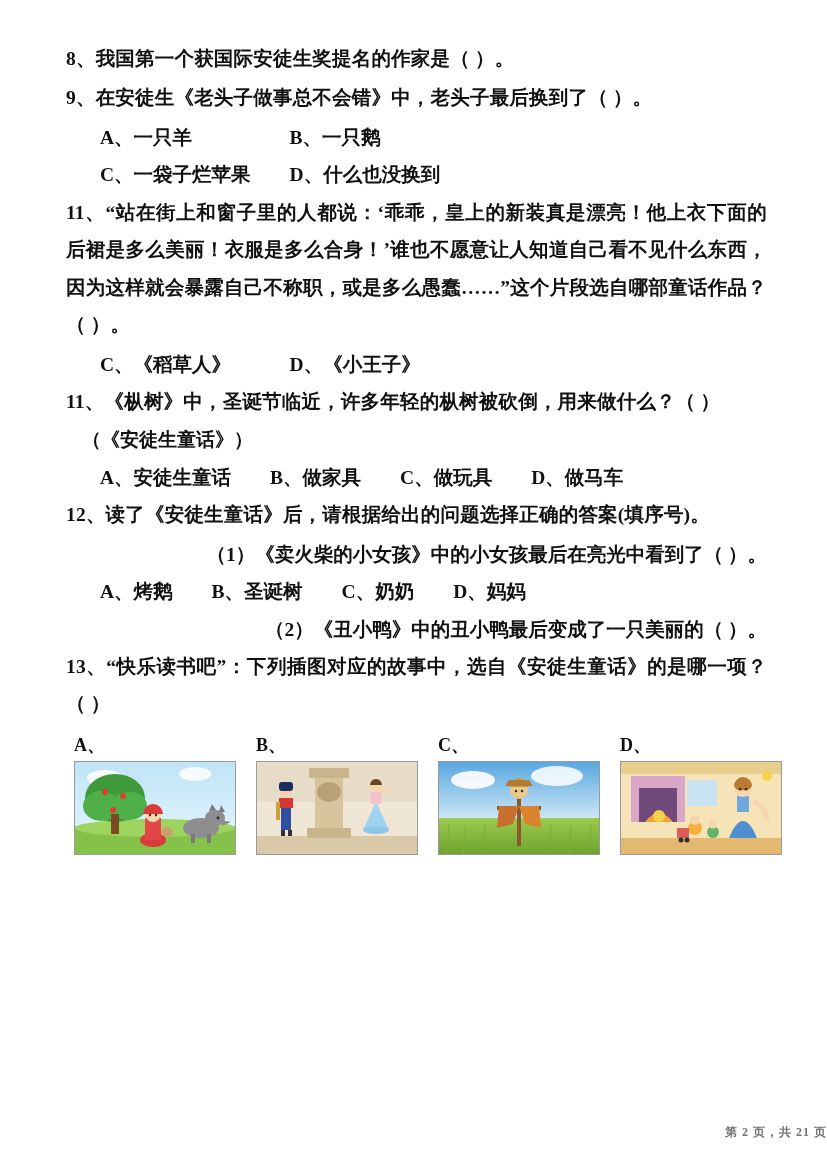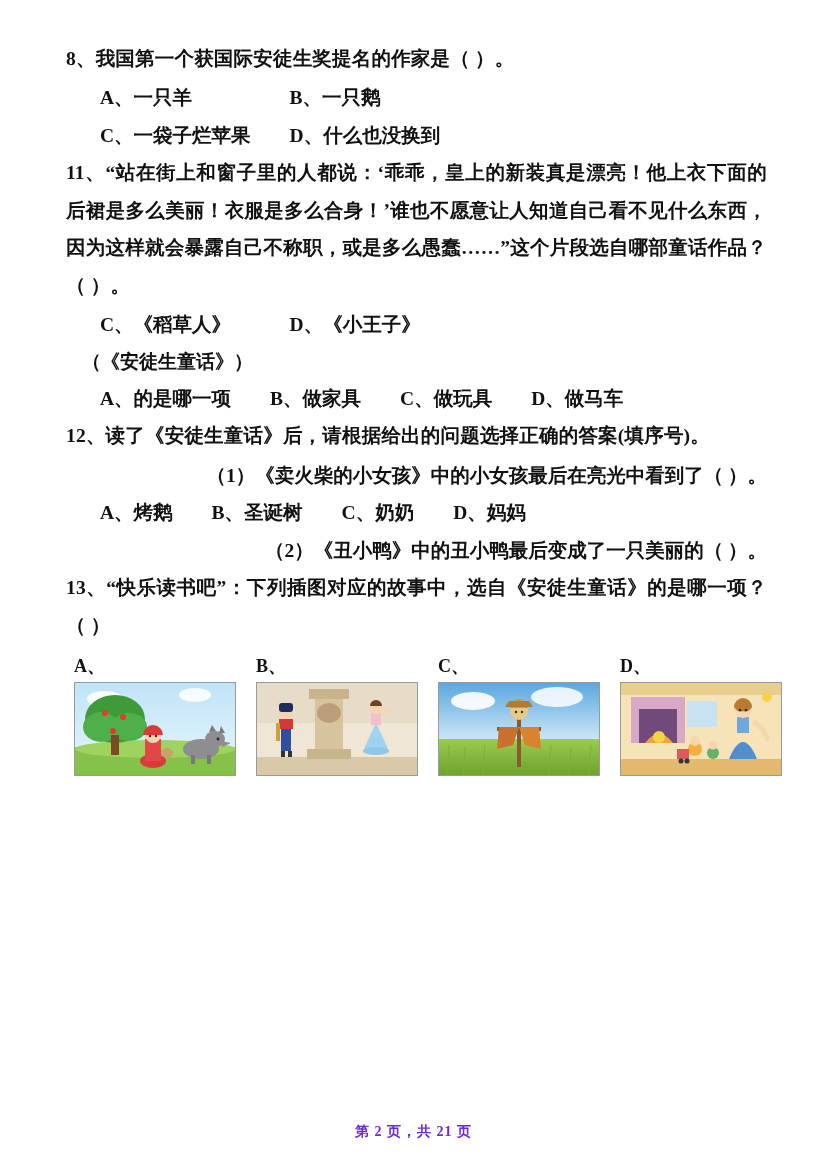--- a/index.html
+++ b/index.html
@@ -78,43 +78,45 @@
     overflow: hidden;
     position: relative;
     background: #ffffff;
   }
   .thumb svg { display: block; }
   .footer {
     position: absolute;
     left: 0;
     right: 0;
     bottom: 28px;
-    text-align: center;
-    font-size: 14px;
+    text-align: right;
+    font-size: 12px;
     font-weight: 700;
     font-family: "Liberation Serif", "DejaVu Serif", serif;
-    color: #6d28d9;
+    color: #737373;
     letter-spacing: 1px;
   }
 </style>
 </head>
 <body>
 
 <div class="page">
 
   <p class="q">8、我国第一个获国际安徒生奖提名的作家是（          ）。</p>
 
+  <p class="q">9、在安徒生《老头子做事总不会错》中，老头子最后换到了（          ）。</p>
   <p class="opt-row">A、一只羊                    B、一只鹅</p>
   <p class="opt-row">C、一袋子烂苹果        D、什么也没换到</p>
 
   <p class="q q-body">11、“站在街上和窗子里的人都说：‘乖乖，皇上的新装真是漂亮！他上衣下面的后裙是多么美丽！衣服是多么合身！’谁也不愿意让人知道自己看不见什么东西，因为这样就会暴露自己不称职，或是多么愚蠢……”这个片段选自哪部童话作品？（          ）。</p>
   <p class="opt-row">C、《稻草人》            D、《小王子》</p>
 
+  <p class="q">11、《枞树》中，圣诞节临近，许多年轻的枞树被砍倒，用来做什么？（          ）</p>
   <p class="cont-row">（《安徒生童话》）</p>
-  <p class="opt-row">A、的是哪一项        B、做家具        C、做玩具        D、做马车</p>
+  <p class="opt-row">A、安徒生童话        B、做家具        C、做玩具        D、做马车</p>
 
   <p class="q">12、读了《安徒生童话》后，请根据给出的问题选择正确的答案(填序号)。</p>
   <p class="sub-row">（1）《卖火柴的小女孩》中的小女孩最后在亮光中看到了（          ）。</p>
   <p class="opt-row">A、烤鹅        B、圣诞树        C、奶奶        D、妈妈</p>
   <p class="sub-row">（2）《丑小鸭》中的丑小鸭最后变成了一只美丽的（          ）。</p>
 
   <p class="q">13、“快乐读书吧”：下列插图对应的故事中，选自《安徒生童话》的是哪一项？（          ）</p>
 
   <div class="imgs">
 

